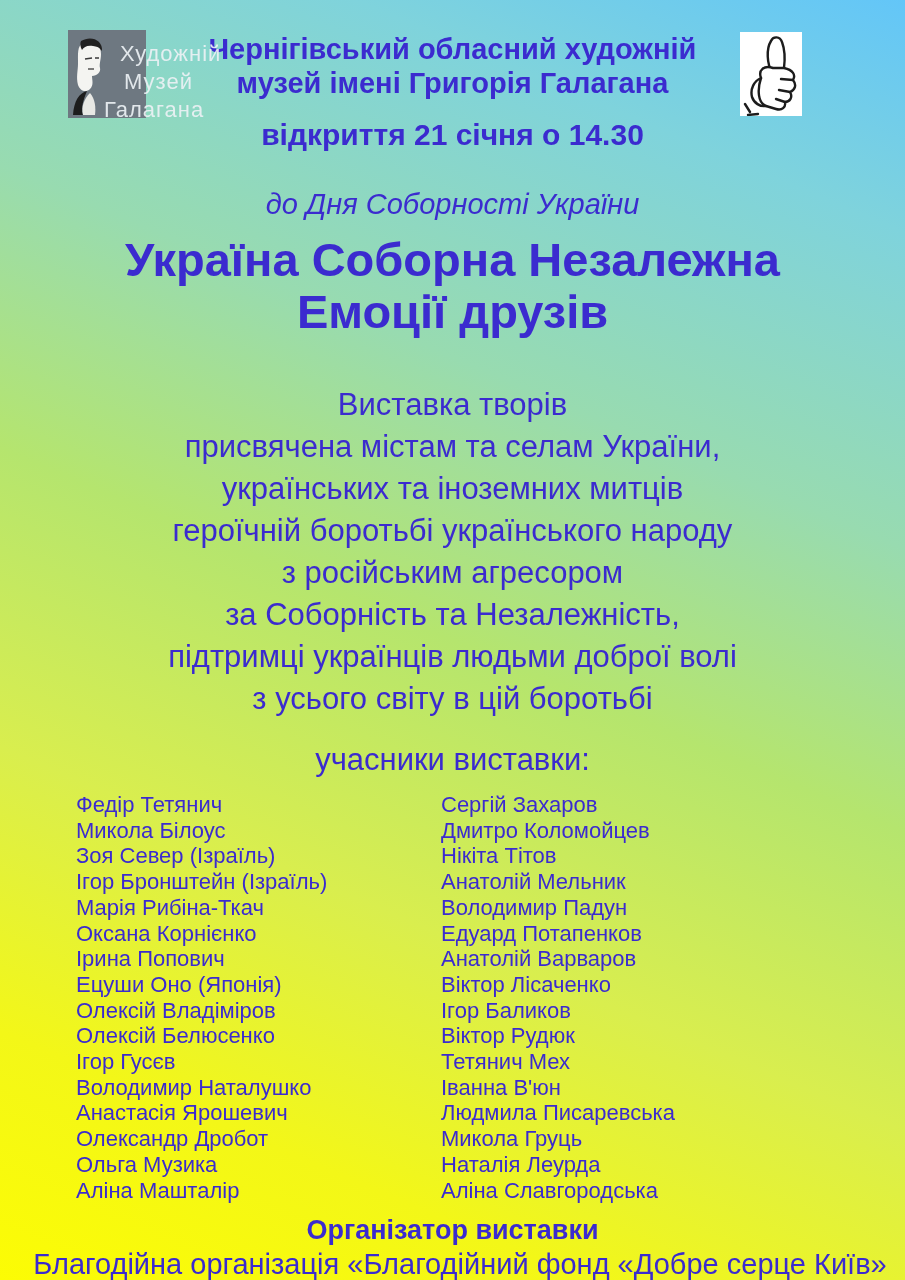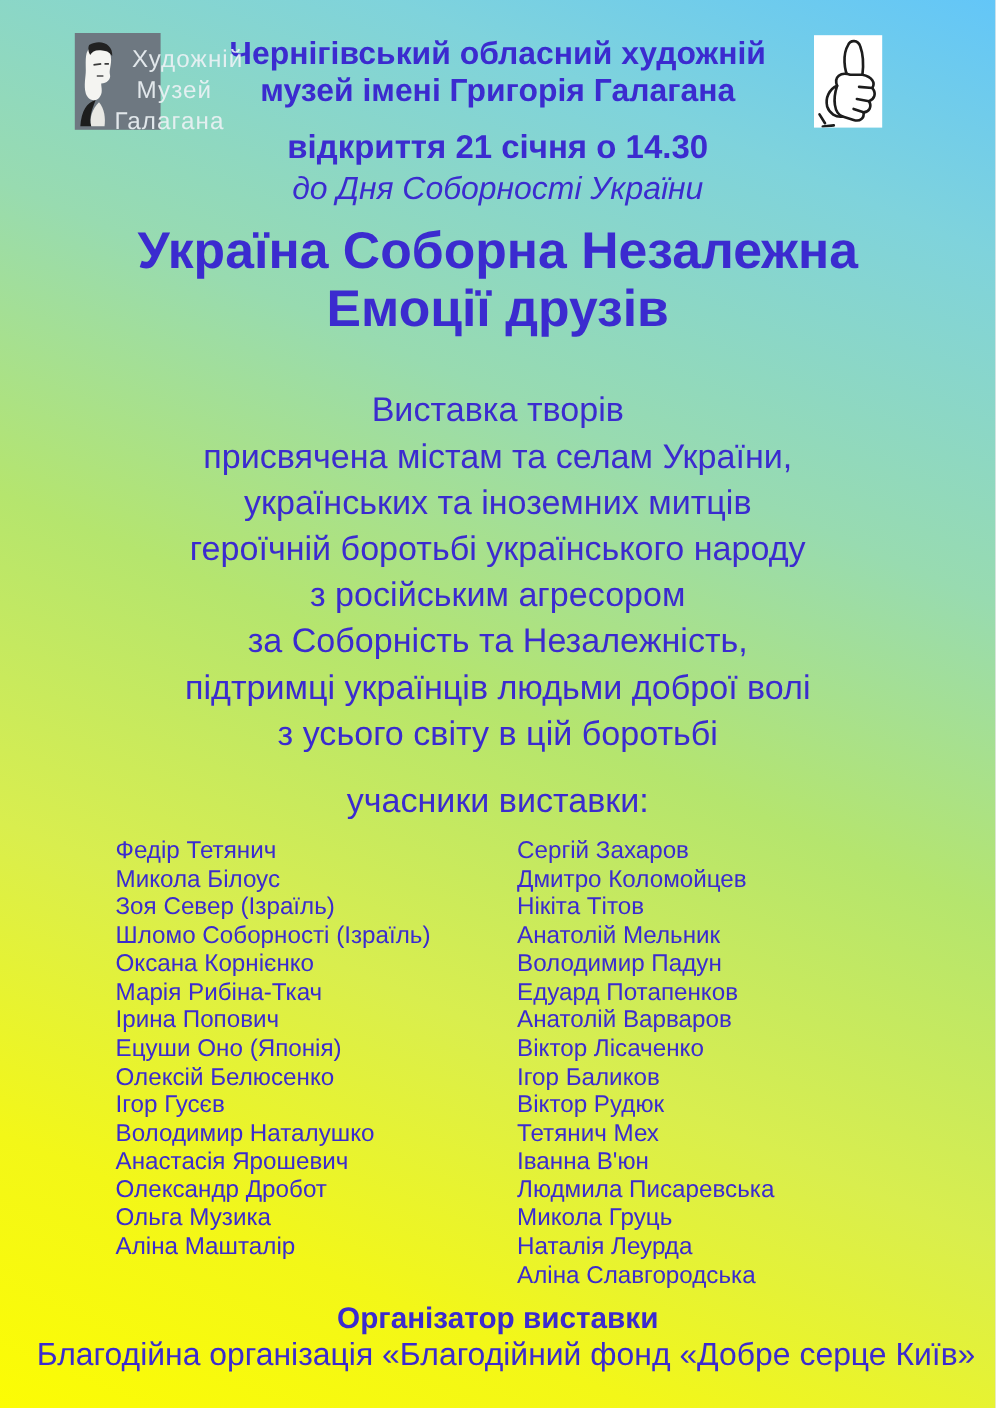--- a/index.html
+++ b/index.html
@@ -52,21 +52,21 @@
     font-weight:bold;
     font-size:29px; line-height:34px;
   }
   .opening {
     margin-top:18px;
     text-align:center;
     font-weight:bold;
     font-size:30px; line-height:34px;
   }
   .dedication {
-    margin-top:4px;
+    margin-top:36px;
     text-align:center;
     font-style:italic;
     font-size:29px; line-height:32px;
   }
   .main-title {
     margin-top:14px;
     text-align:center;
     font-weight:bold;
     font-size:47px; line-height:52px;
   }
@@ -78,21 +78,21 @@
   .participants-heading {
     margin-top:22px;
     text-align:center;
     font-size:31px; line-height:36px;
   }
 
   
   .names-row {
     display:flex;
     margin-top:14px;
-    padding-left:105px;
+    padding-left:76px;
   }
   .names-col { list-style:none; width:340px; }
   .names-col.right { margin-left:25px; }
   .names-col li {
     font-size:22px;
     line-height:25.7px;
     white-space:nowrap;
   }
 
   
@@ -177,25 +177,26 @@
       <div>з усього світу в цій боротьбі</div>
     </div>
 
   <div class="participants-heading">учасники виставки:</div>
 
   <div class="names-row">
     <ul class="names-col left">
         <li>Федір Тетянич</li>
         <li>Микола Білоус</li>
         <li>Зоя Север (Ізраїль)</li>
-        <li>Шломо Соборності (Ізраїль)</li>
+        <li>Ігор Бронштейн (Ізраїль)</li>
+        <li>Марія Рибіна-Ткач</li>
         <li>Оксана Корнієнко</li>
-        <li>Марія Рибіна-Ткач</li>
         <li>Ірина Попович</li>
         <li>Ецуши Оно (Японія)</li>
+        <li>Олексій Владіміров</li>
         <li>Олексій Белюсенко</li>
         <li>Ігор Гусєв</li>
         <li>Володимир Наталушко</li>
         <li>Анастасія Ярошевич</li>
         <li>Олександр Дробот</li>
         <li>Ольга Музика</li>
         <li>Аліна Машталір</li>
       </ul>
     <ul class="names-col right">
         <li>Сергій Захаров</li>

